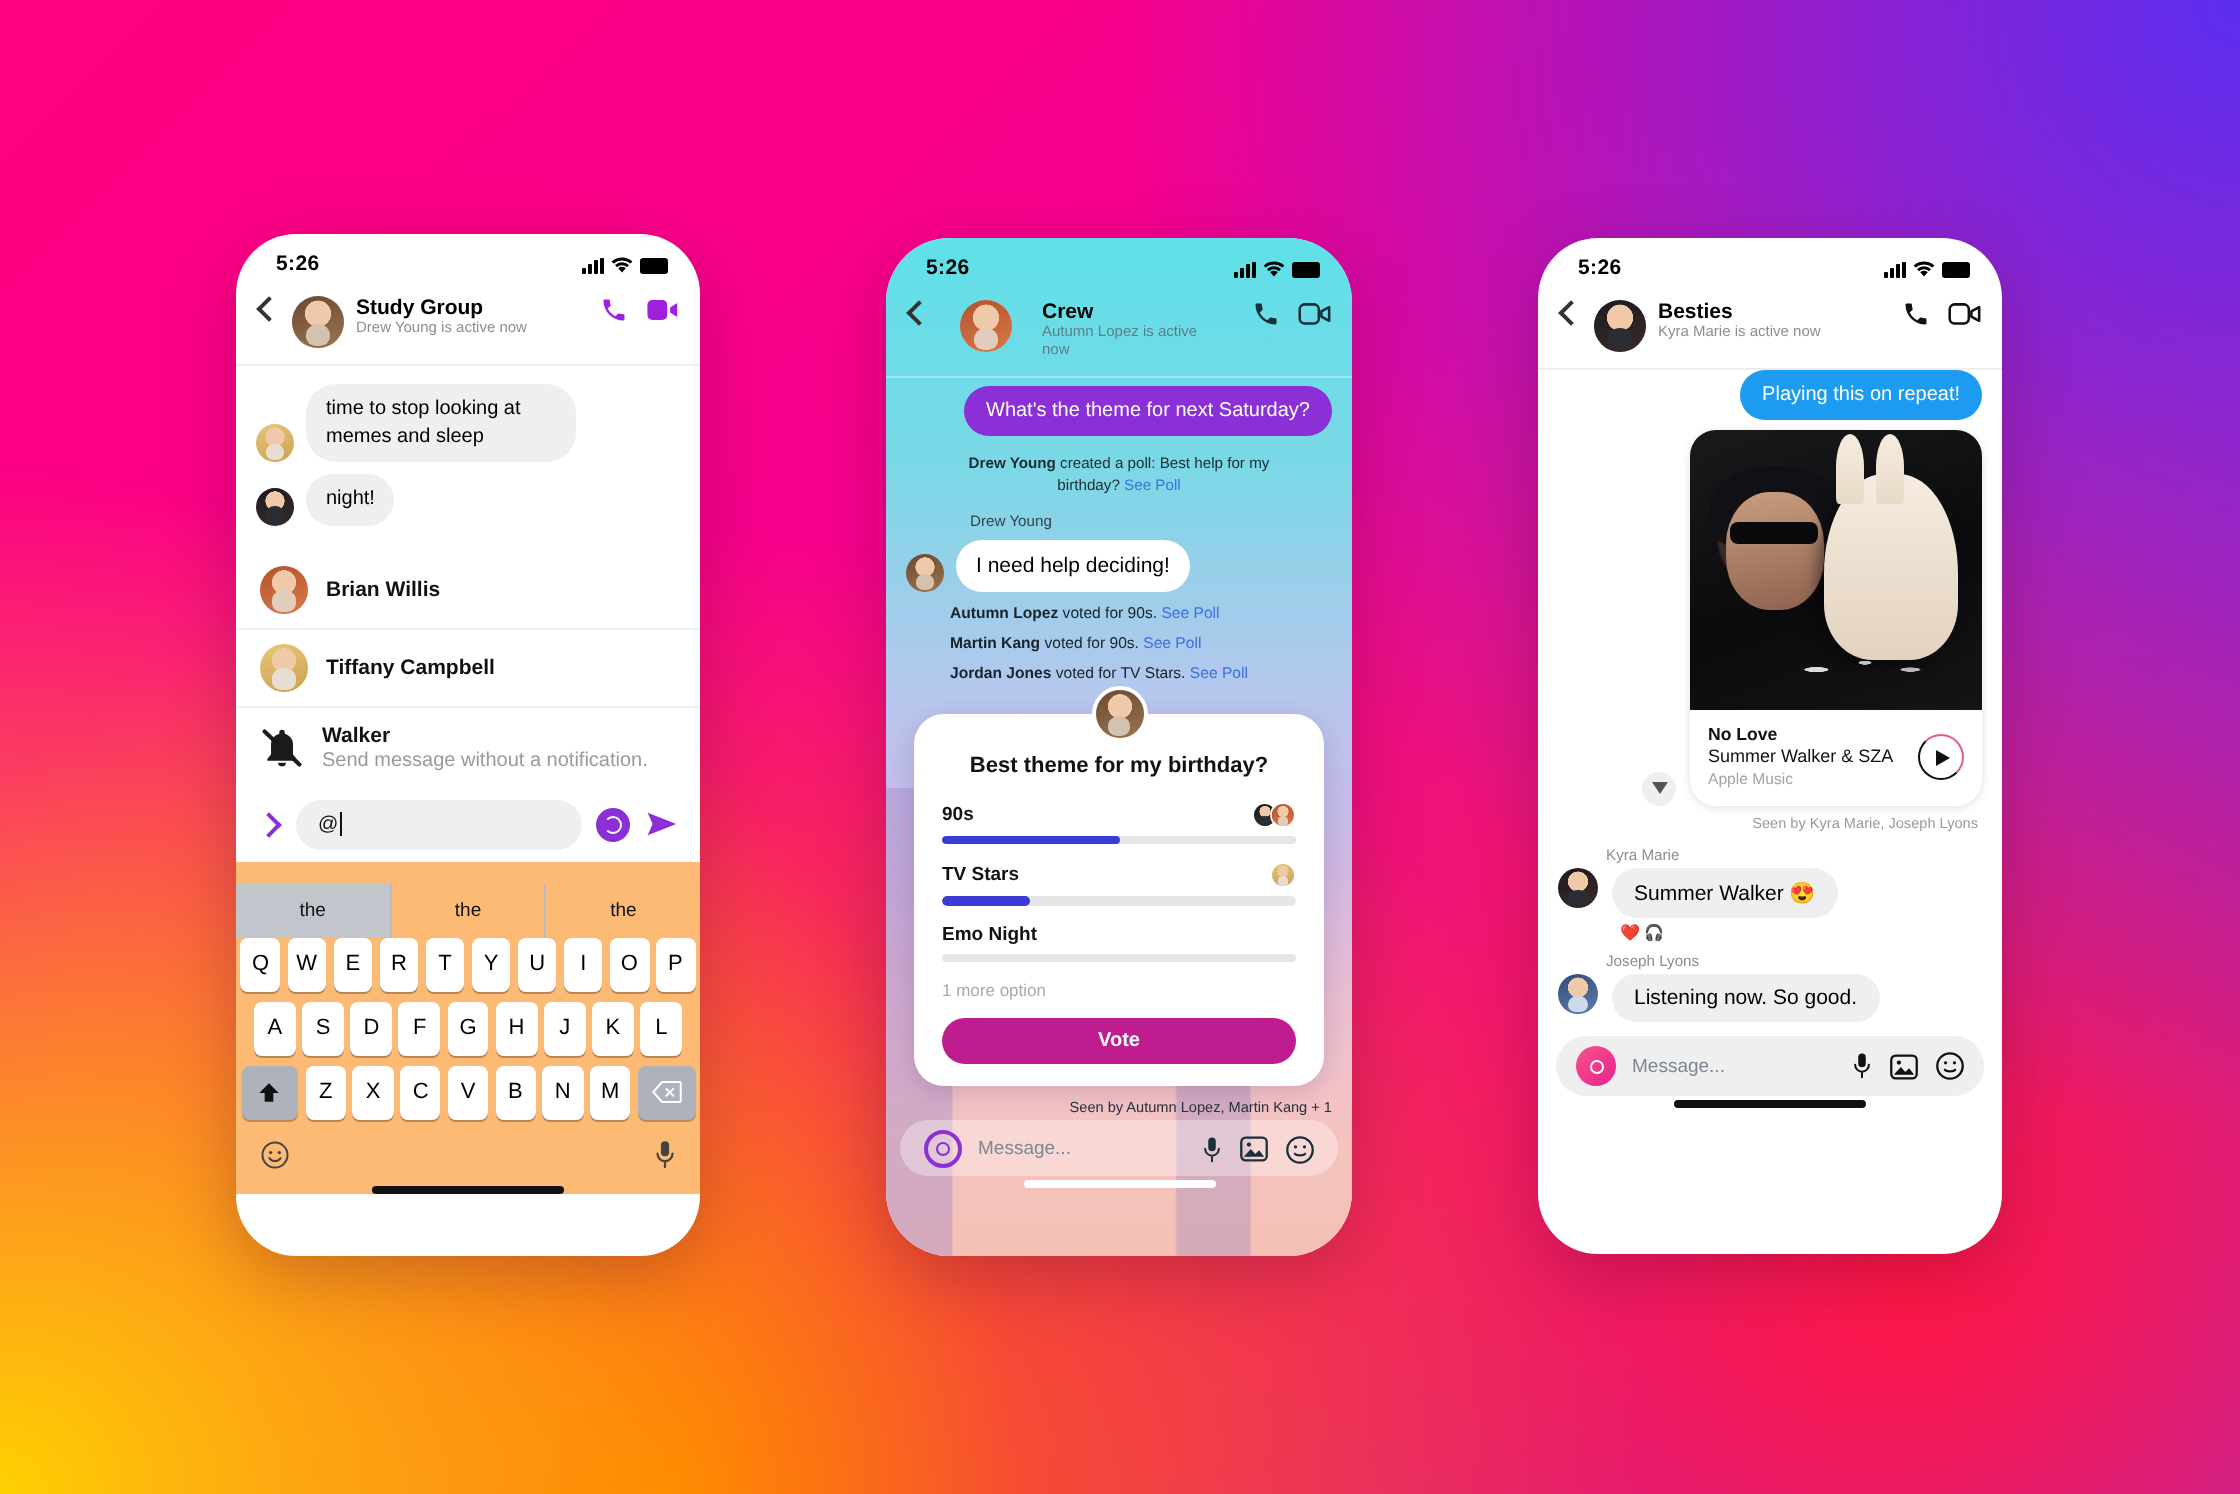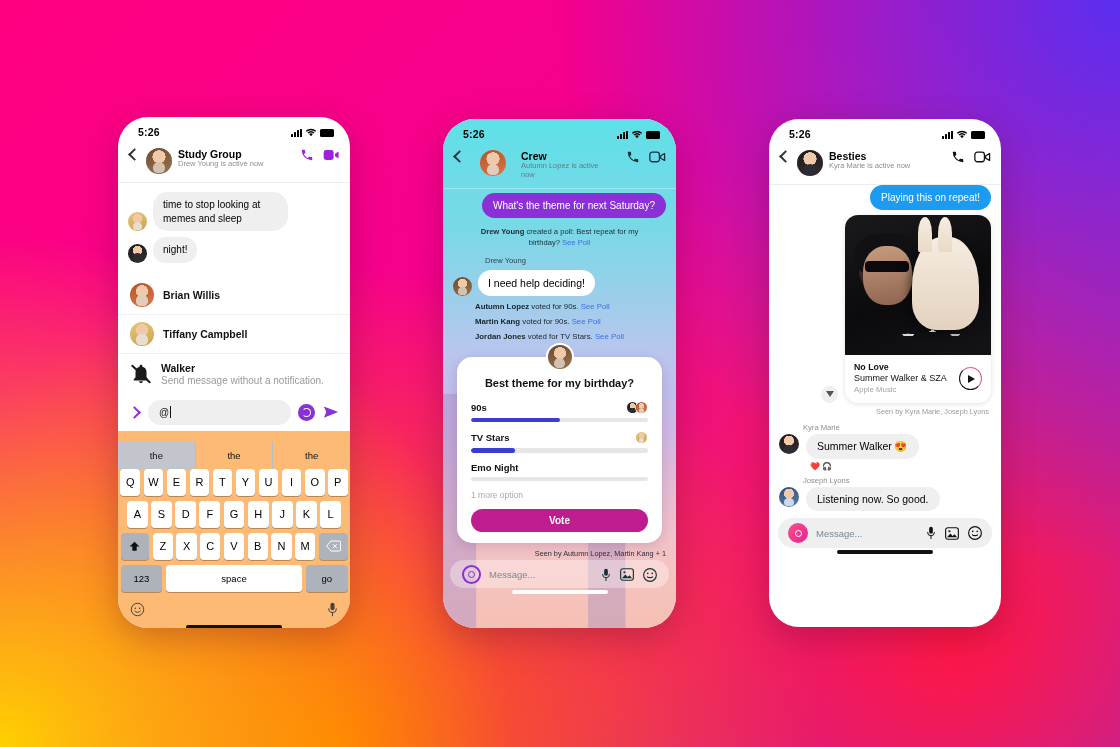--- a/index.html
+++ b/index.html
@@ -432,25 +432,20 @@
         <div class="key">B</div>
         <div class="key">N</div>
         <div class="key">M</div>
         <div class="key wide">
           <svg width="15" height="12" viewBox="0 0 24 18">
                 <path d="M8 1h14a1 1 0 0 1 1 1v14a1 1 0 0 1-1 1H8L1 9l7-8Z" fill="none" stroke="#fff" stroke-width="1.6"></path>
                 <path d="M11.5 6.5 17 12M17 6.5 11.5 12" stroke="#fff" stroke-width="1.6" stroke-linecap="round"></path>
               </svg>
         </div>
       </div>
-      <div class="krow r4">
-        <div class="key fn">123</div>
-        <div class="key space">space</div>
-        <div class="key fn">go</div>
-      </div>
       <div class="kbot">
         <svg width="15" height="15" viewBox="0 0 24 24">
               <circle cx="12" cy="12" r="10" fill="none" stroke="#444" stroke-width="1.6"></circle>
               <circle cx="8.5" cy="10" r="1.3" fill="#444"></circle>
               <circle cx="15.5" cy="10" r="1.3" fill="#444"></circle>
               <path d="M7.5 14.5a5.5 5.5 0 0 0 9 0" stroke="#444" stroke-width="1.6" fill="none" stroke-linecap="round"></path>
             </svg>
         <svg width="11" height="15" viewBox="0 0 16 22">
               <rect x="5" y="1" width="6" height="11" rx="3" fill="#444"></rect>
               <path d="M2.5 10a5.5 5.5 0 0 0 11 0M8 15.5V20" stroke="#444" stroke-width="1.6" fill="none" stroke-linecap="round"></path>
@@ -495,21 +490,21 @@
           <svg width="17" height="12" viewBox="0 0 24 16">
                 <rect x="1.2" y="1.2" width="13.5" height="13.5" rx="3.5" fill="none" stroke="#17303a" stroke-width="1.8"></rect>
                 <path d="M16.5 6.2 22 3.2v9.6l-5.5-3V6.2Z" fill="none" stroke="#17303a" stroke-width="1.8" stroke-linejoin="round"></path>
               </svg>
         </div>
       </div>
 
       <div class="bubble-out-purple">What's the theme for next Saturday?</div>
 
       <div class="sys-line">
-        <b>Drew Young</b><span> created a poll: Best repeat for my birthday? </span><a href="#">See Poll</a>
+        <b>Drew Young</b><span> created a poll: Best help for my birthday? </span><a href="#">See Poll</a>
       </div>
 
       <div class="sender-label">Drew Young</div>
       <div class="msg-row">
         <div class="av brown"></div>
         <div class="bubble-in">I need help deciding!</div>
       </div>
 
       <div class="vote-line">
         <b>Autumn Lopez</b><span> voted for 90s. </span><a href="#">See Poll</a>

